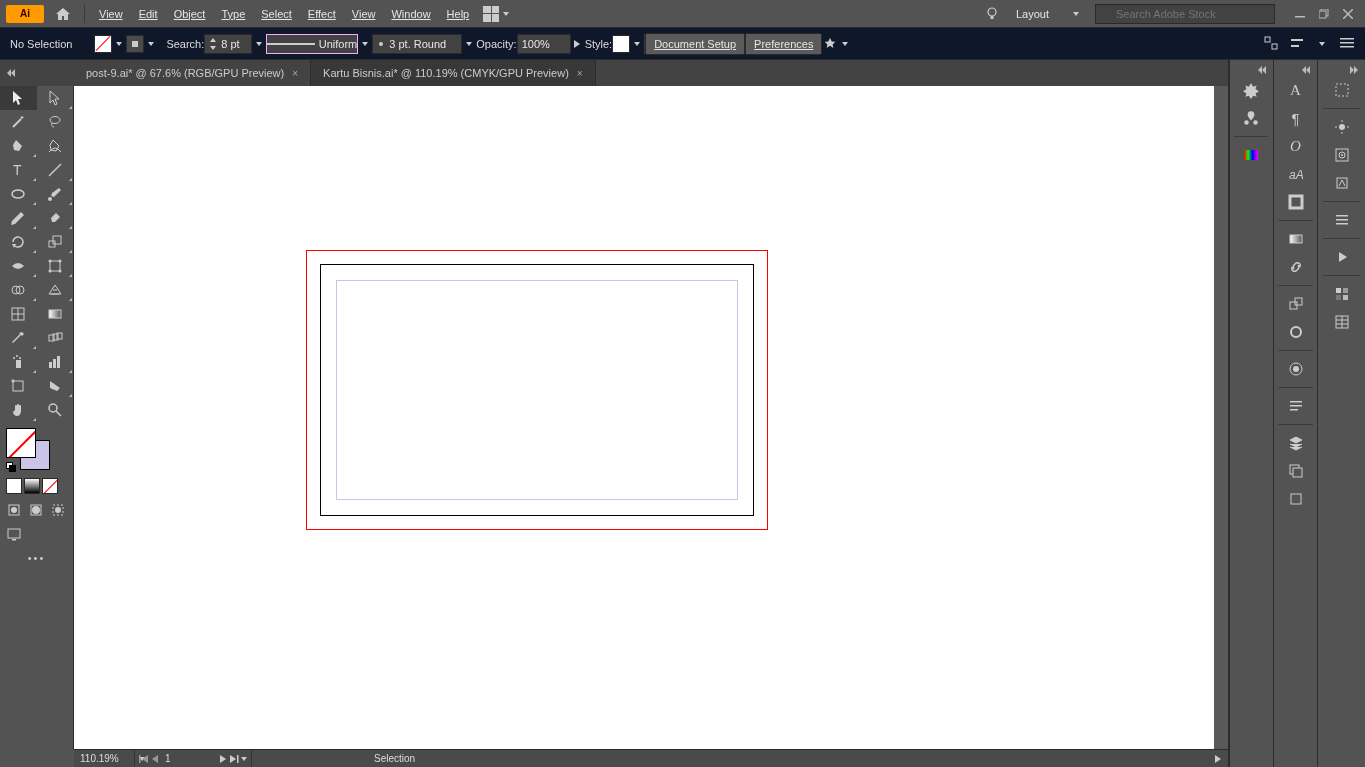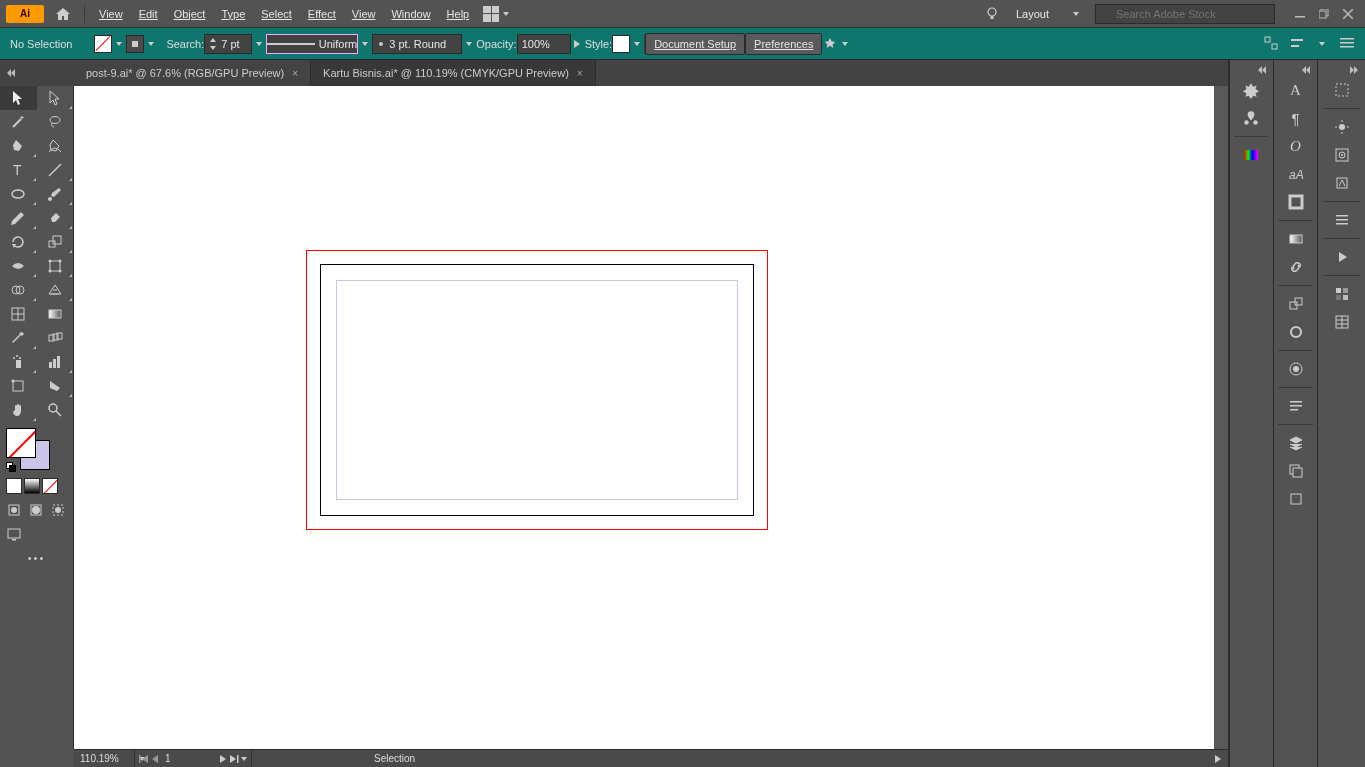--- a/index.html
+++ b/index.html
@@ -16,21 +16,21 @@
 .switcher-ico { width: 16px; height: 16px; display: grid; grid-template-columns: 1fr 1fr; grid-template-rows: 1fr 1fr; gap: 1px; }
 .switcher-ico > div { background: #ccc; }
 .topright { margin-left: auto; display: flex; align-items: center; gap: 8px; }
 .layout-lbl { display: flex; align-items: center; gap: 24px; padding: 3px 8px; }
 .search-stock { background: #424242; border: 1px solid #2a2a2a; height: 20px; width: 180px; display: flex; align-items: center; padding: 0 16px; gap: 4px; color: #aaa; }
 .search-stock input { background: transparent; border: 0; outline: 0; color: #ccc; font-size: 11px; flex: 1; }
 .winbtns { display: flex; gap: 2px; margin-left: 6px; }
 .winbtn { width: 22px; height: 16px; display: flex; align-items: center; justify-content: center; color: #bbb; }
 
 
-.ctrlbar { height: 32px; background: #0f766e; display: flex; align-items: center; padding: 0 10px; border-bottom: 1px solid #2c2c2c; font-size: 11px; }
+.ctrlbar { height: 32px; background: #0f172a; display: flex; align-items: center; padding: 0 10px; border-bottom: 1px solid #2c2c2c; font-size: 11px; }
 .ctrl-sel { color: #ddd; }
 .swatch { width: 18px; height: 18px; border: 1px solid #2a2a2a; display: flex; align-items: center; justify-content: center; background: #fff; }
 .swatch.none::after { content: ""; width: 20px; height: 1px; background: red; transform: rotate(-45deg); position: absolute; }
 .swatch.none { position: relative; overflow: hidden; }
 .swatch.box { background: #4a4a4a; display:flex; align-items:center; justify-content:center; }
 .swatch.box::after { content:""; width:6px; height:6px; background:#ccc; }
 .dd { width: 14px; height: 18px; display: flex; align-items: center; justify-content: center; }
 .chev { border-left: 3px solid transparent; border-right: 3px solid transparent; border-top: 4px solid #ccc; }
 .stroke-lbl, .opac-lbl, .style-lbl { color: #ddd; }
 .stroke-val { background: #424242; border: 1px solid #2a2a2a; height: 20px; width: 48px; display: flex; align-items: center; padding: 0 4px; }
@@ -187,21 +187,21 @@
   <div class="dd">
       <div class="chev"></div>
     </div>
   <div style="width:8px"></div>
   <span class="stroke-lbl">Search:</span>
   <div class="stroke-val">
     <svg width="8" height="14">
         <polygon points="4,1 7,5 1,5" fill="#ccc"></polygon>
         <polygon points="4,13 7,9 1,9" fill="#ccc"></polygon>
       </svg>
-    <span style="margin-left:4px">7 pt</span>
+    <span style="margin-left:4px">8 pt</span>
   </div>
   <div class="dd">
       <div class="chev"></div>
     </div>
   <div class="stroke-profile">
     <div class="uniform-line"></div>
     <span>Uniform</span>
   </div>
   <div class="dd">
       <div class="chev"></div>

